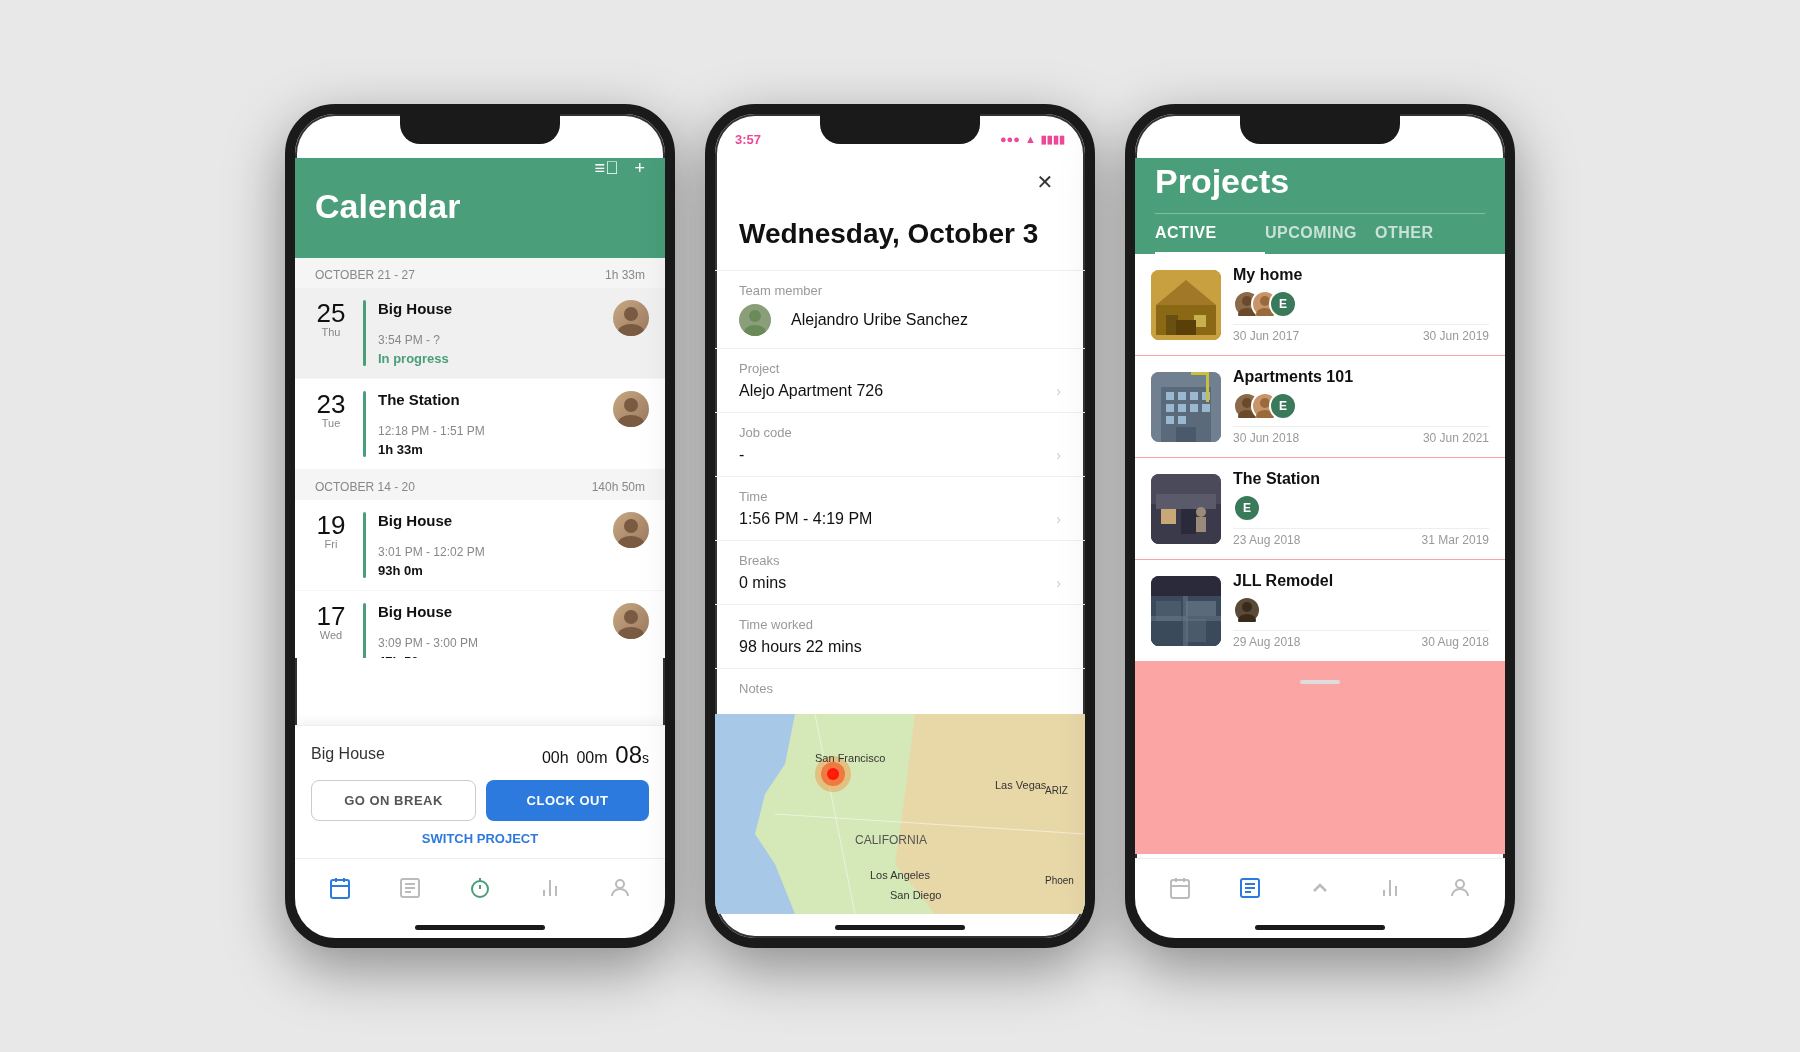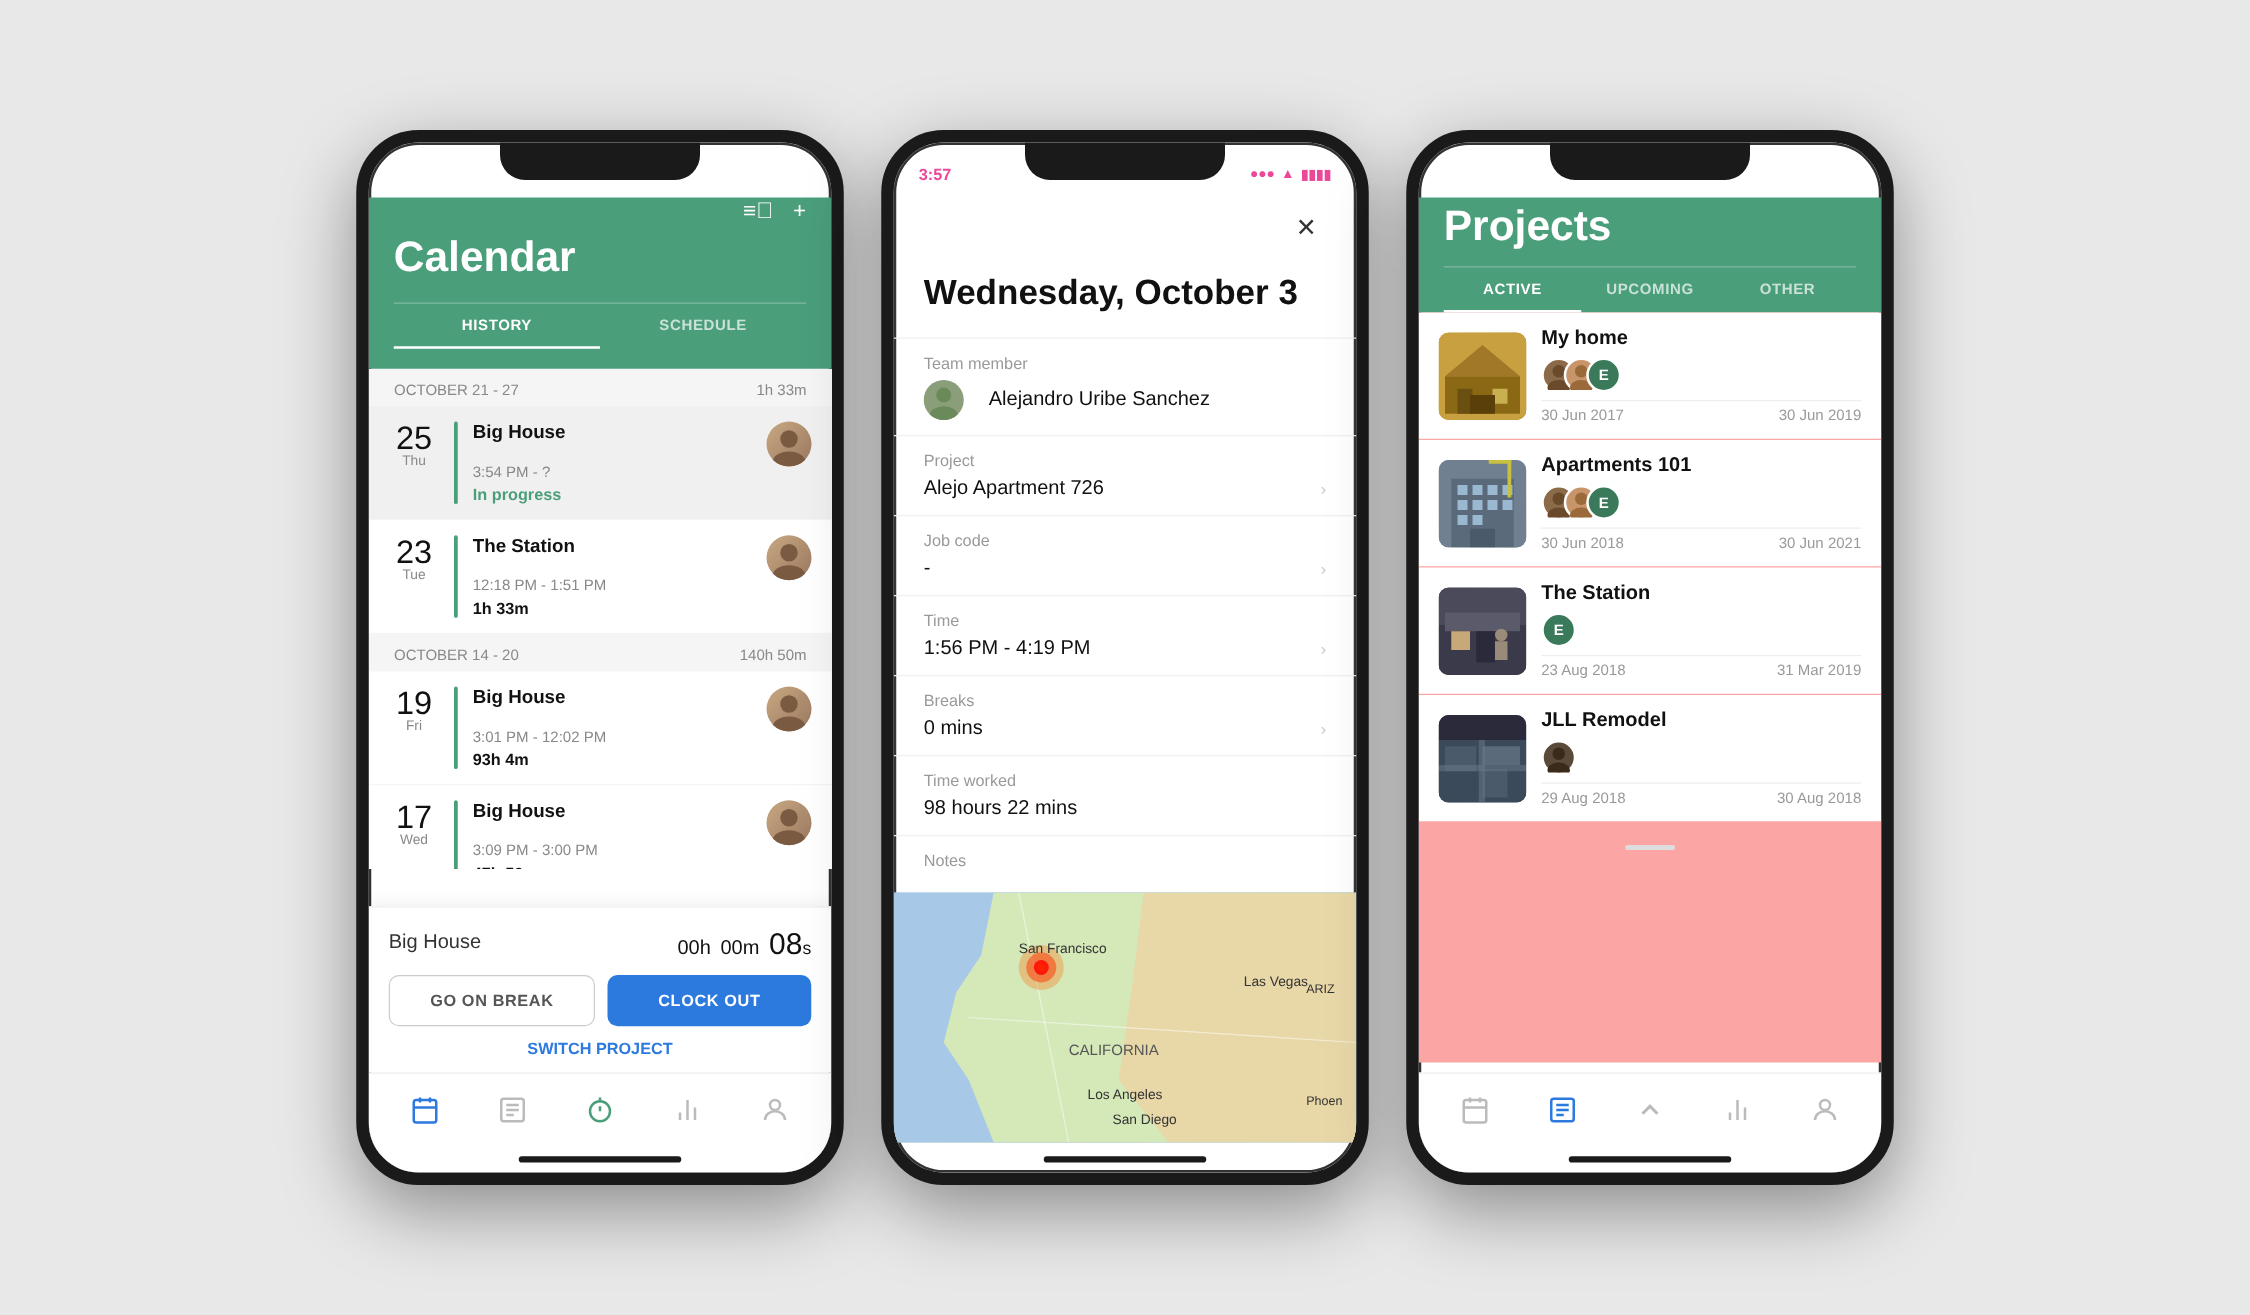--- a/index.html
+++ b/index.html
@@ -353,23 +353,23 @@
       font-size: 34px;
       font-weight: 700;
       padding: 4px 0 12px;
     }
     .projects-tabs {
       display: flex;
       border-top: 1px solid rgba(255,255,255,0.3);
     }
     .projects-tab {
       flex: 1;
-      text-align: center;
+      text-align: left;
       padding: 10px 0;
-      font-size: 12px;
+      font-size: 16px;
       font-weight: 600;
       letter-spacing: 0.5px;
       color: rgba(255,255,255,0.7);
       cursor: pointer;
     }
     .projects-tab.active {
       color: #fff;
       border-bottom: 2px solid #fff;
     }
 
@@ -500,24 +500,20 @@
       <span style="font-size:11px;">▮</span>
     </div>
   </div>
 
   <div class="phone1-header">
     <div class="header-top">
       <span class="header-icon" style="font-size:18px;">≡⃥</span>
       <span class="header-icon">+</span>
     </div>
     <div class="phone1-title">Calendar</div>
-    <div class="tab-bar">
-      <div class="tab-item active">HISTORY</div>
-      <div class="tab-item">SCHEDULE</div>
-    </div>
   </div>
 
   <div class="calendar-content" style="height:400px; overflow-y:auto;">
 
     <div class="week-header">
       <span>OCTOBER 21 - 27</span>
       <span>1h 33m</span>
     </div>
 
     <div class="entry-row" style="background:#f0f0f0;">
@@ -565,21 +561,21 @@
 
     <div class="entry-row">
       <div class="entry-date">
         <div class="entry-day-num">19</div>
         <div class="entry-day-name">Fri</div>
       </div>
       <div class="entry-bar"></div>
       <div class="entry-info">
         <div class="entry-project">Big House</div>
         <div class="entry-time">3:01 PM - 12:02 PM</div>
-        <div class="entry-duration">93h 4m</div>
+        <div class="entry-duration">93h 0m</div>
       </div>
       <div class="entry-avatar" style="background: linear-gradient(135deg,#c8a882,#9a7860);">
         <svg width="36" height="36" viewBox="0 0 36 36">
             <circle cx="18" cy="14" r="7" fill="#7a5a40"></circle>
             <ellipse cx="18" cy="32" rx="13" ry="8" fill="#7a5a40"></ellipse>
           </svg>
       </div>
     </div>
 
     <div class="entry-row">

